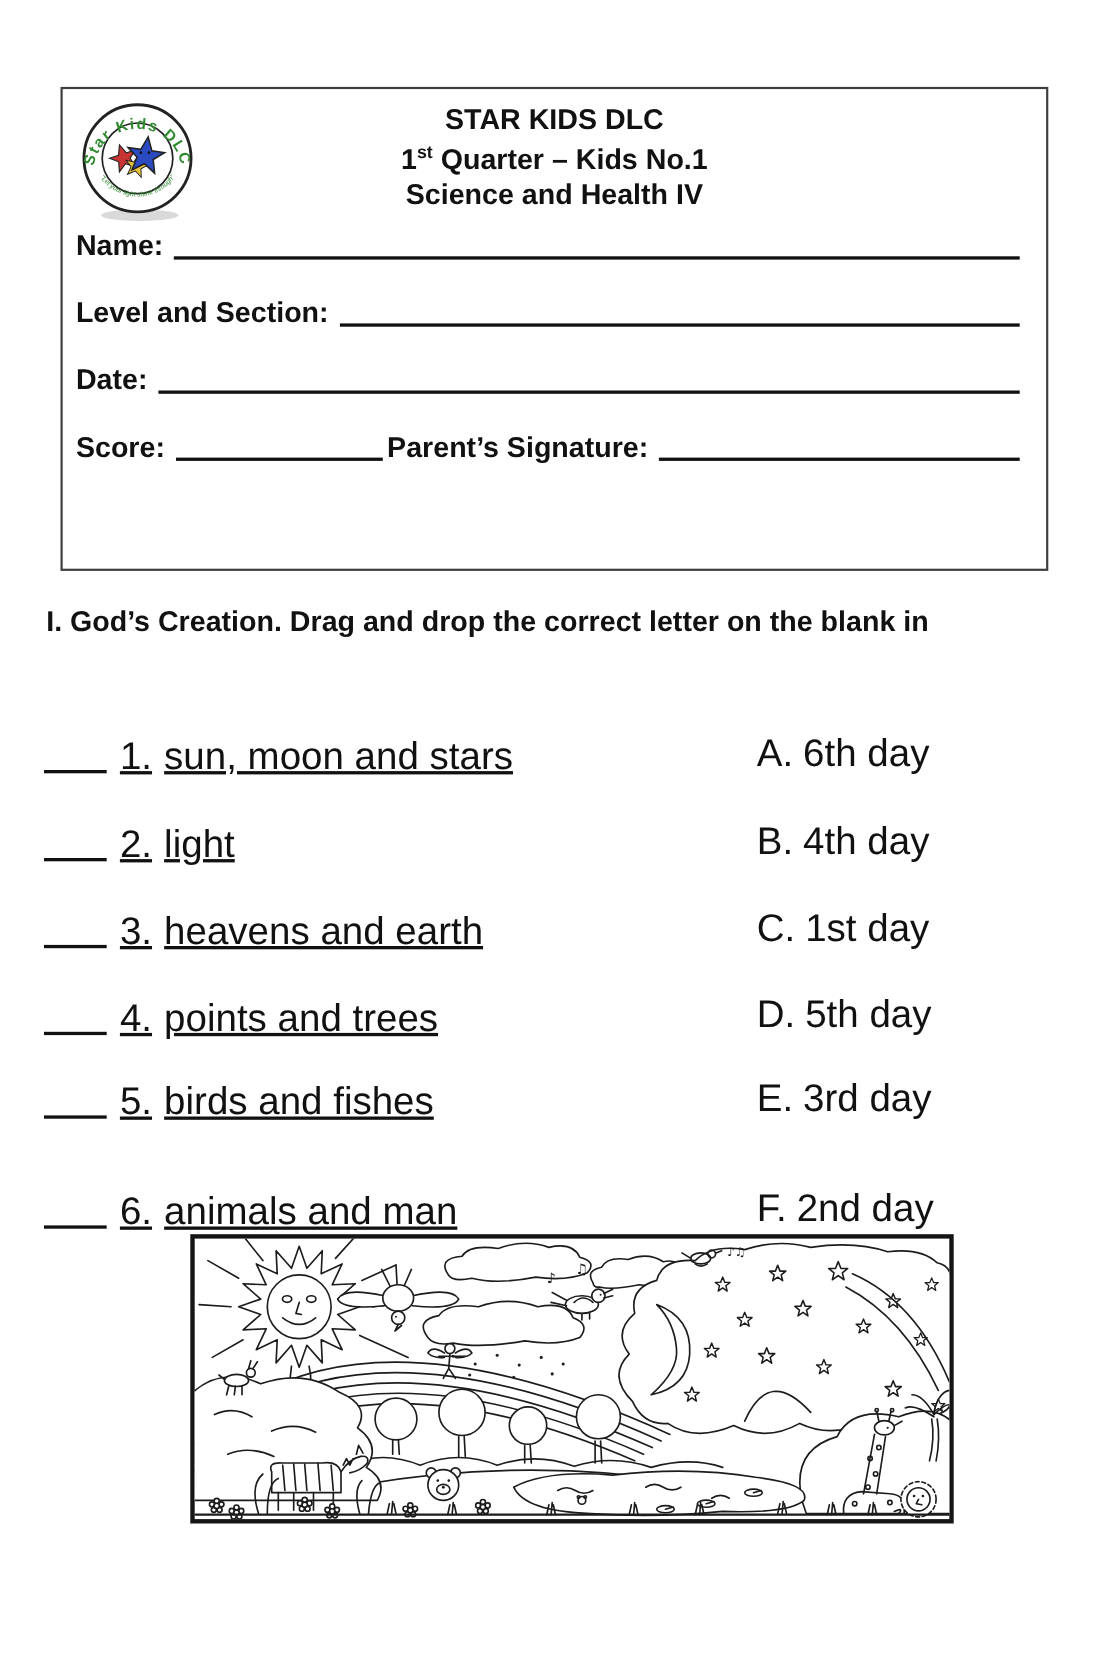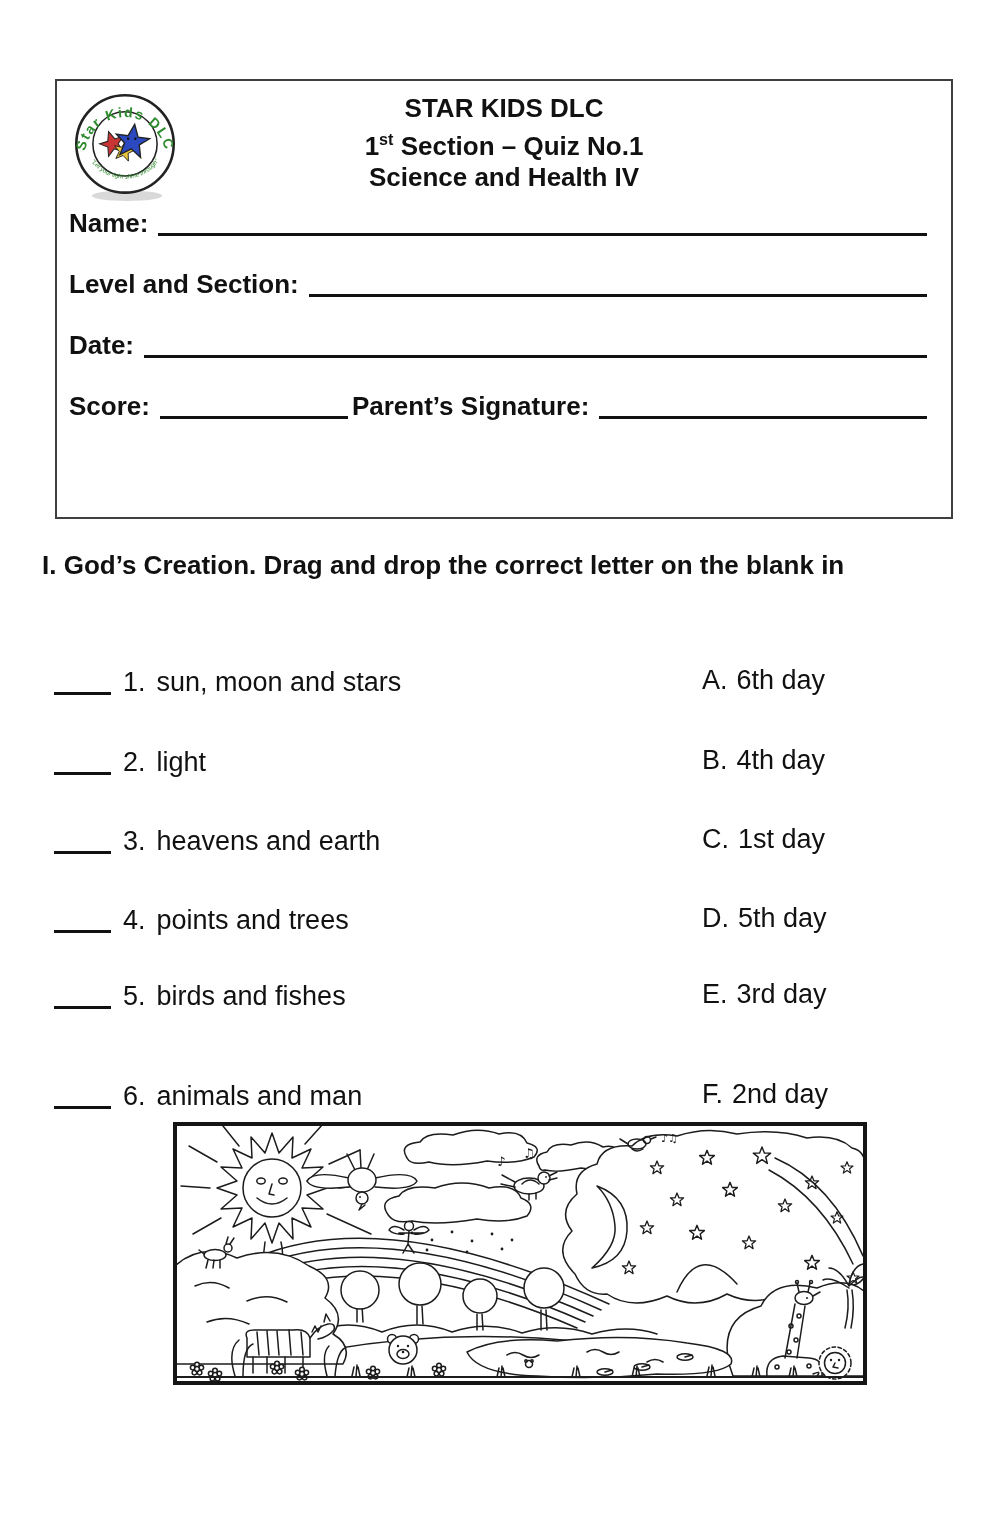--- a/index.html
+++ b/index.html
@@ -19,21 +19,21 @@
   .fline{flex:1;height:30px;border-bottom:3px solid #111;margin:0 0 3px 10px;}
   .fline.fixed{flex:0 0 188px;margin-right:2px;}
   .siglabel{margin-left:2px;}
 
   
   .instructions{position:absolute;left:42px;top:549px;font-size:26px;font-weight:bold;
                 line-height:32px;}
   .instructions .l2{padding-left:23px;}
 
   
-  .qrow{position:absolute;left:54px;width:916px;height:38px;font-size:27px;}
+  .qrow{position:absolute;left:40px;width:916px;height:38px;font-size:35px;text-decoration:underline;}
   .q1{top:665px;} .q2{top:745px;} .q3{top:824px;} .q4{top:903px;} .q5{top:979px;} .q6{top:1059px;margin-top:20px;}
   .qblank{display:inline-block;width:57px;height:1em;border-bottom:3px solid #111;
           margin:0 12px -4px 0;}
   .qnum{margin-right:11px;}
   .qopt{position:absolute;left:648px;top:0;}
   .qopt .letter{margin-right:9px;}
 
   
   .scene{position:absolute;left:173px;top:1122px;width:694px;height:263px;
          border:4px solid #151515;box-sizing:border-box;background:#fff;}
@@ -65,21 +65,21 @@
         <circle cx="59" cy="49" r="1.2" fill="#111" stroke="none"></circle>
         <circle cx="66" cy="49" r="1.2" fill="#111" stroke="none"></circle>
       </g>
       <text font-size="6" font-style="italic">
         <textPath href="#arcBot" startOffset="50%" text-anchor="middle" fill="#2e8b2e">“Let your light shine through”</textPath>
       </text>
     </svg>
 
     <div class="titles">
       <div>STAR KIDS DLC</div>
-      <div><span>1</span><sup>st</sup><span> Section – Quiz No.1</span></div>
+      <div><span>1</span><sup>st</sup><span> Quarter – Kids No.1</span></div>
       <div>Science and Health IV</div>
     </div>
 
     <div class="frow row-name">
       <span>Name:</span>
       <span class="fline"></span>
     </div>
     <div class="frow row-level">
       <span>Level and Section:</span>
       <span class="fline"></span>

